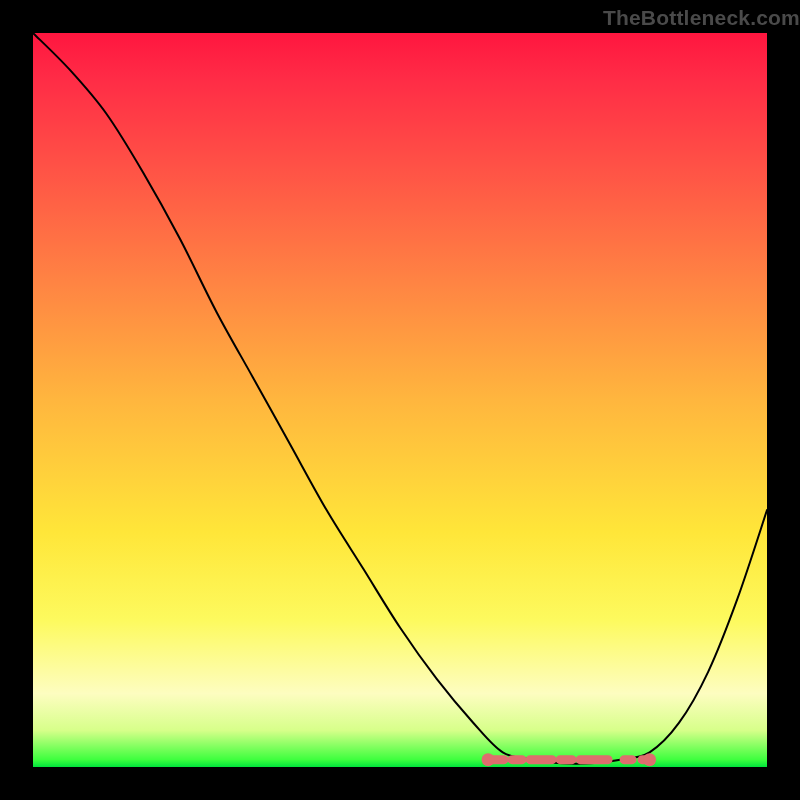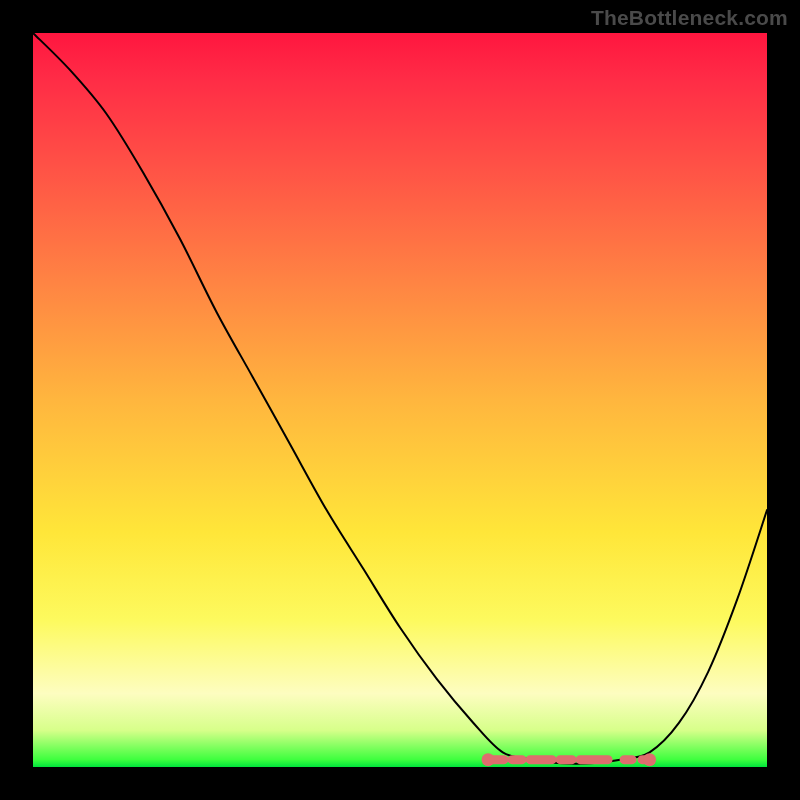--- a/index.html
+++ b/index.html
@@ -35,21 +35,21 @@
       #fdfa5e 80%,
       #fdfdc0 90%,
       #d7ff8a 95%,
       #3eff3e 99%,
       #00e43c 100%
     );
   }
   .credit {
     position: absolute;
     top: 6px;
-    right: 12px;
+    right: 0;
     color: #4a4a4a;
     font-size: 21px;
     font-weight: 600;
     letter-spacing: 0.2px;
   }
   svg.overlay {
     position: absolute;
     left: 0;
     top: 0;
     width: 734px;

